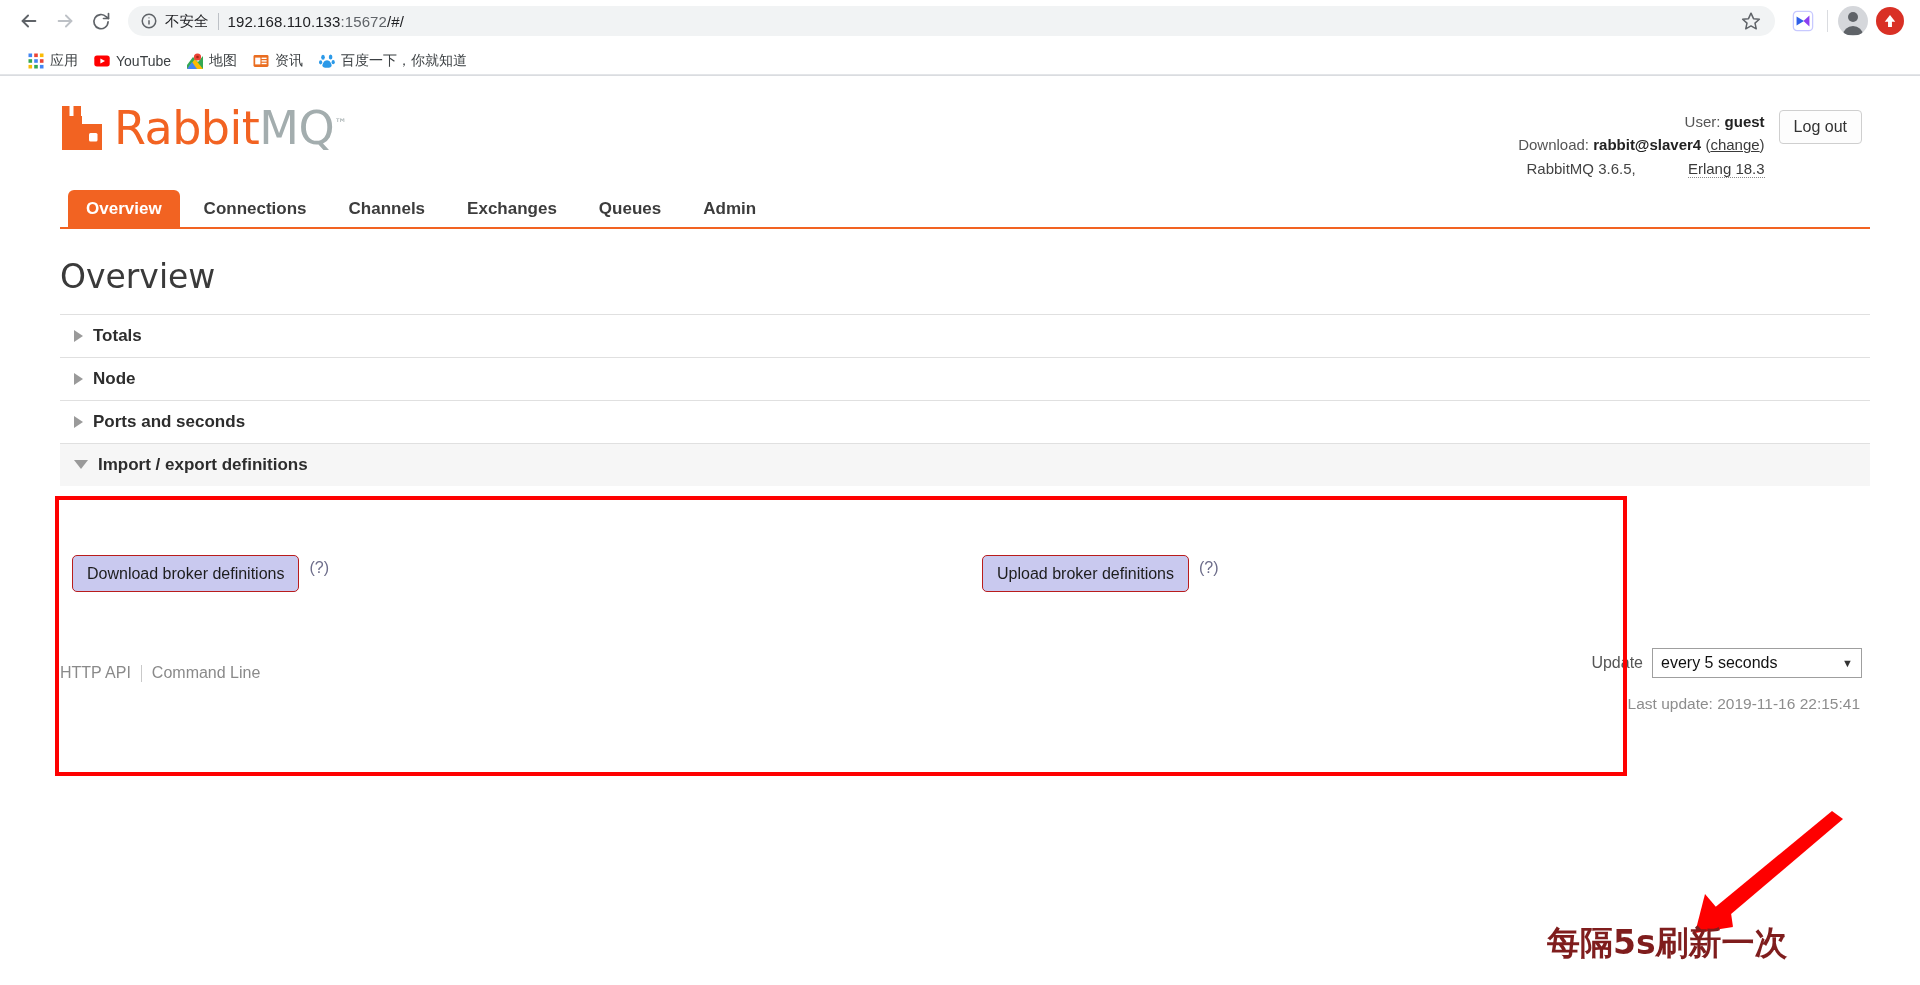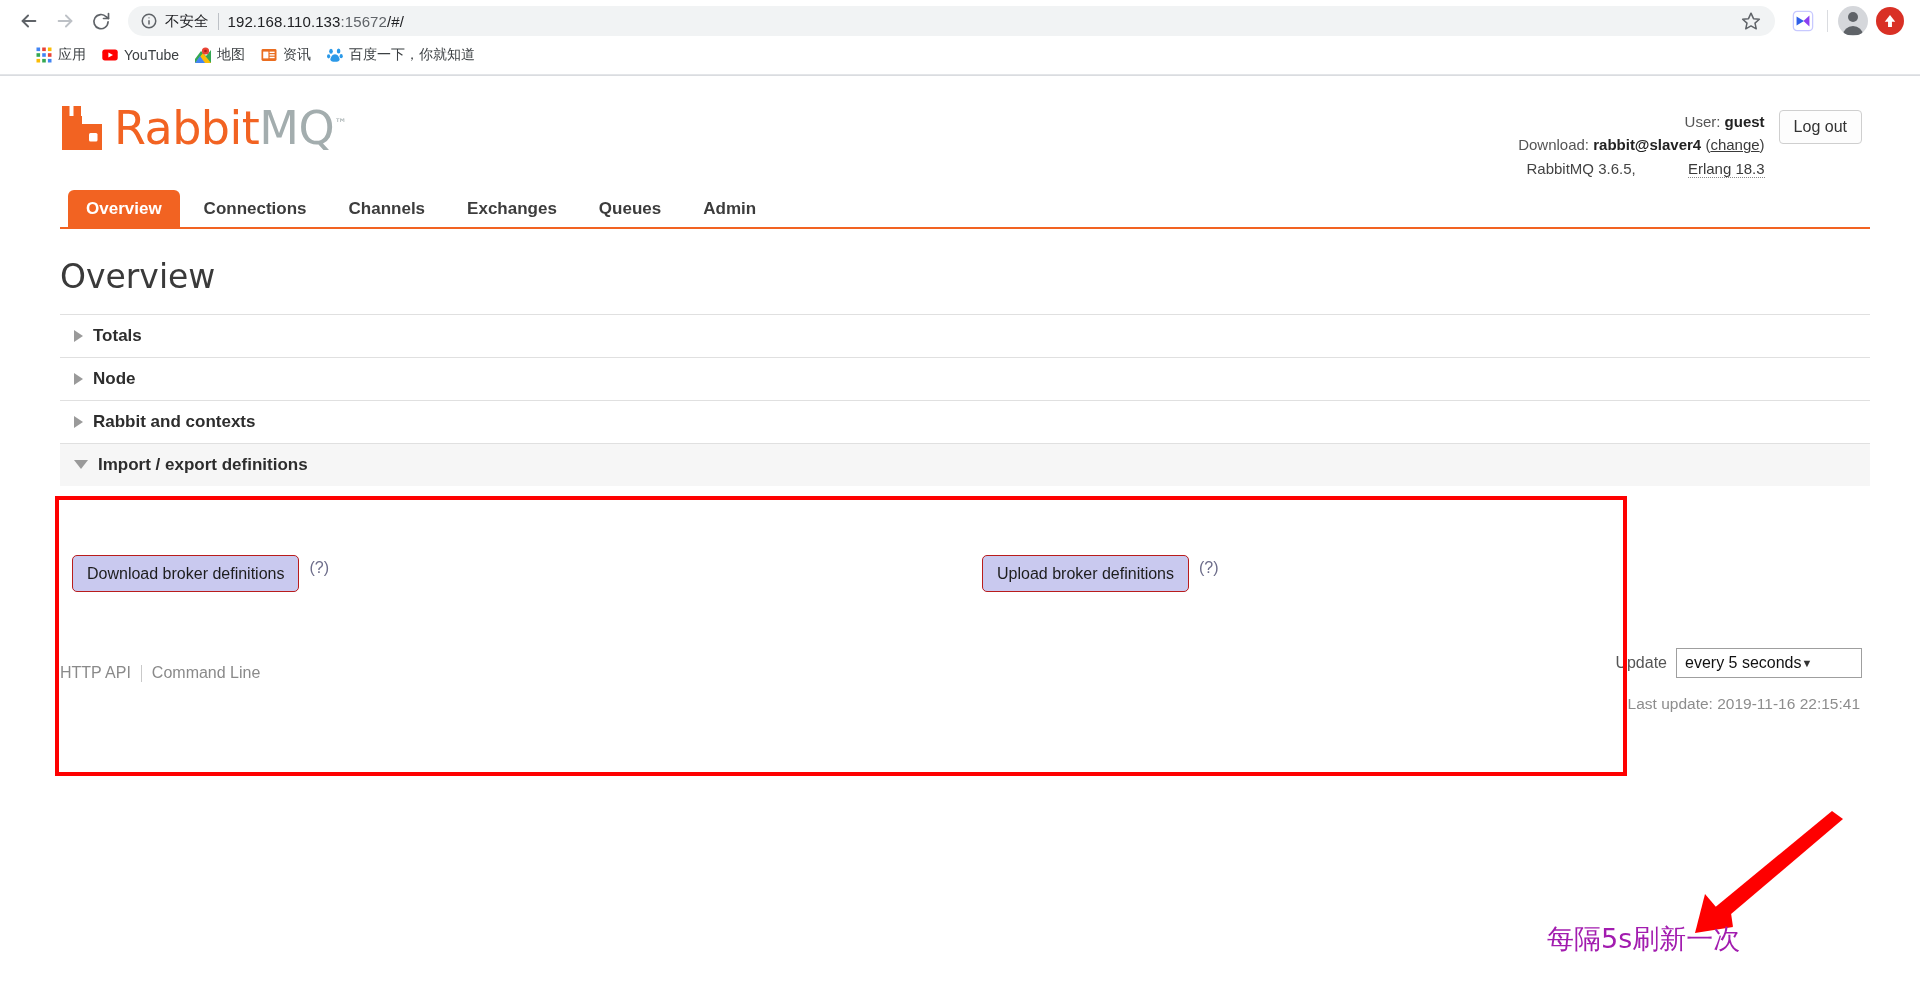--- a/index.html
+++ b/index.html
@@ -97,22 +97,22 @@
     display: flex; align-items: center; justify-content: center;
     flex: 0 0 auto;
     margin-right: 4px;
     cursor: pointer;
   }
 
   
   .bookmarks {
     height: 33px;
     display: flex;
-    align-items: flex-start;
-    padding: 0 28px;
+    align-items: flex-end;
+    padding: 0 20px;
     gap: 0px;
     border-bottom: 1px solid #e3e5e8;
   }
   .bm {
     display: flex;
     align-items: center;
     height: 26px;
     padding: 0 8px;
     border-radius: 4px;
     font-size: 14px;
@@ -319,24 +319,24 @@
 
   
   .red-box {
     position: absolute;
     border: 4px solid #fe0000;
     pointer-events: none;
     z-index: 30;
   }
   .annotation-text {
     position: absolute;
-    color: #a21caf;
+    color: #7f1d1d;
     font-family: "DejaVu Sans", sans-serif;
-    font-size: 27px;
-    font-weight: normal;
+    font-size: 33px;
+    font-weight: bold;
     white-space: nowrap;
     z-index: 31;
   }
   .arrow-svg { position: absolute; z-index: 31; pointer-events: none; }
 
   
   .footer {
     margin-left: 10px;
     margin-top: 26px;
     display: flex;
@@ -357,24 +357,24 @@
   .footer-right { text-align: right; margin-right: 8px; }
   .update-row { display: flex; align-items: center; justify-content: flex-end; gap: 9px; }
   .update-lbl { font-size: 16px; color: #555; }
   .update-select {
     font-family: "Liberation Sans", sans-serif;
     font-size: 16px;
     color: #111;
     border: 1px solid #9f9f9f;
     background: #fff;
     padding: 5px 8px;
-    width: 186px;
+    width: 210px;
     display: flex;
     align-items: center;
-    justify-content: flex-start;
+    justify-content: space-between;
     cursor: pointer;
   }
   .sel-caret { font-size: 11px; color: #333; }
   .last-update {
     font-size: 15.5px;
     color: #8d8d8d;
     margin-top: 17px;
     margin-right: 2px;
   }
 </style>
@@ -558,21 +558,21 @@
     <div class="section collapsed">
       <div class="section-head">
         <span class="tri"></span>
         <span class="section-title">Node</span>
       </div>
     </div>
 
     <div class="section collapsed">
       <div class="section-head">
         <span class="tri"></span>
-        <span class="section-title">Rabbit and contexts</span>
+        <span class="section-title">Ports and seconds</span>
       </div>
     </div>
 
     <div class="section">
       <div class="section-head">
         <span class="tri open"></span>
         <span class="section-title">Import / export definitions</span>
       </div>
 
       <div class="section-body">

